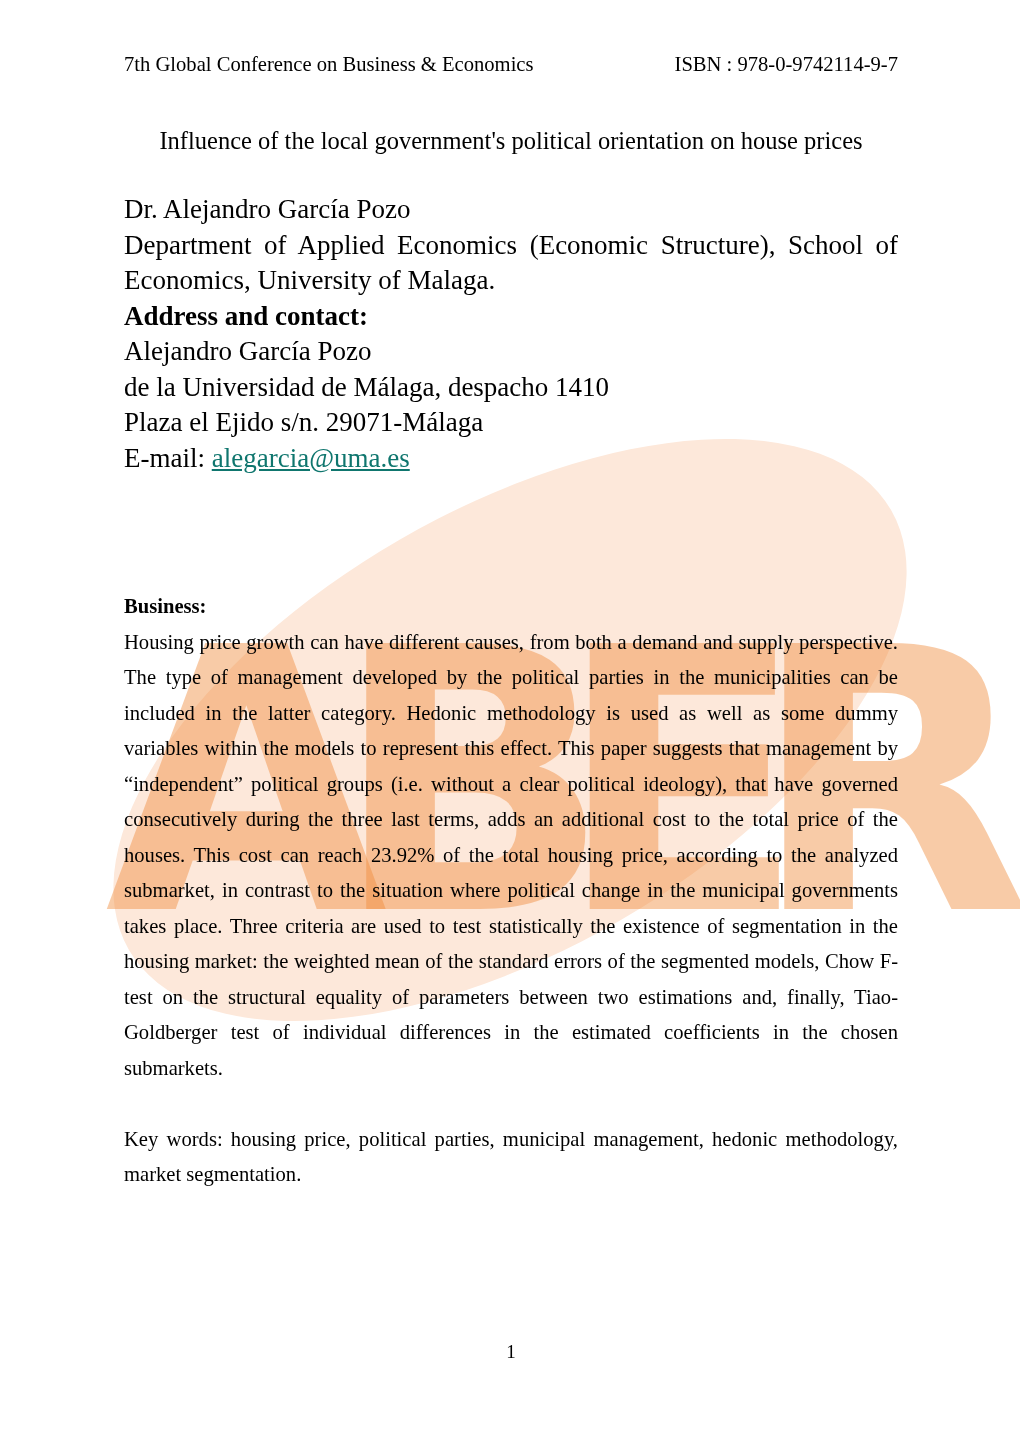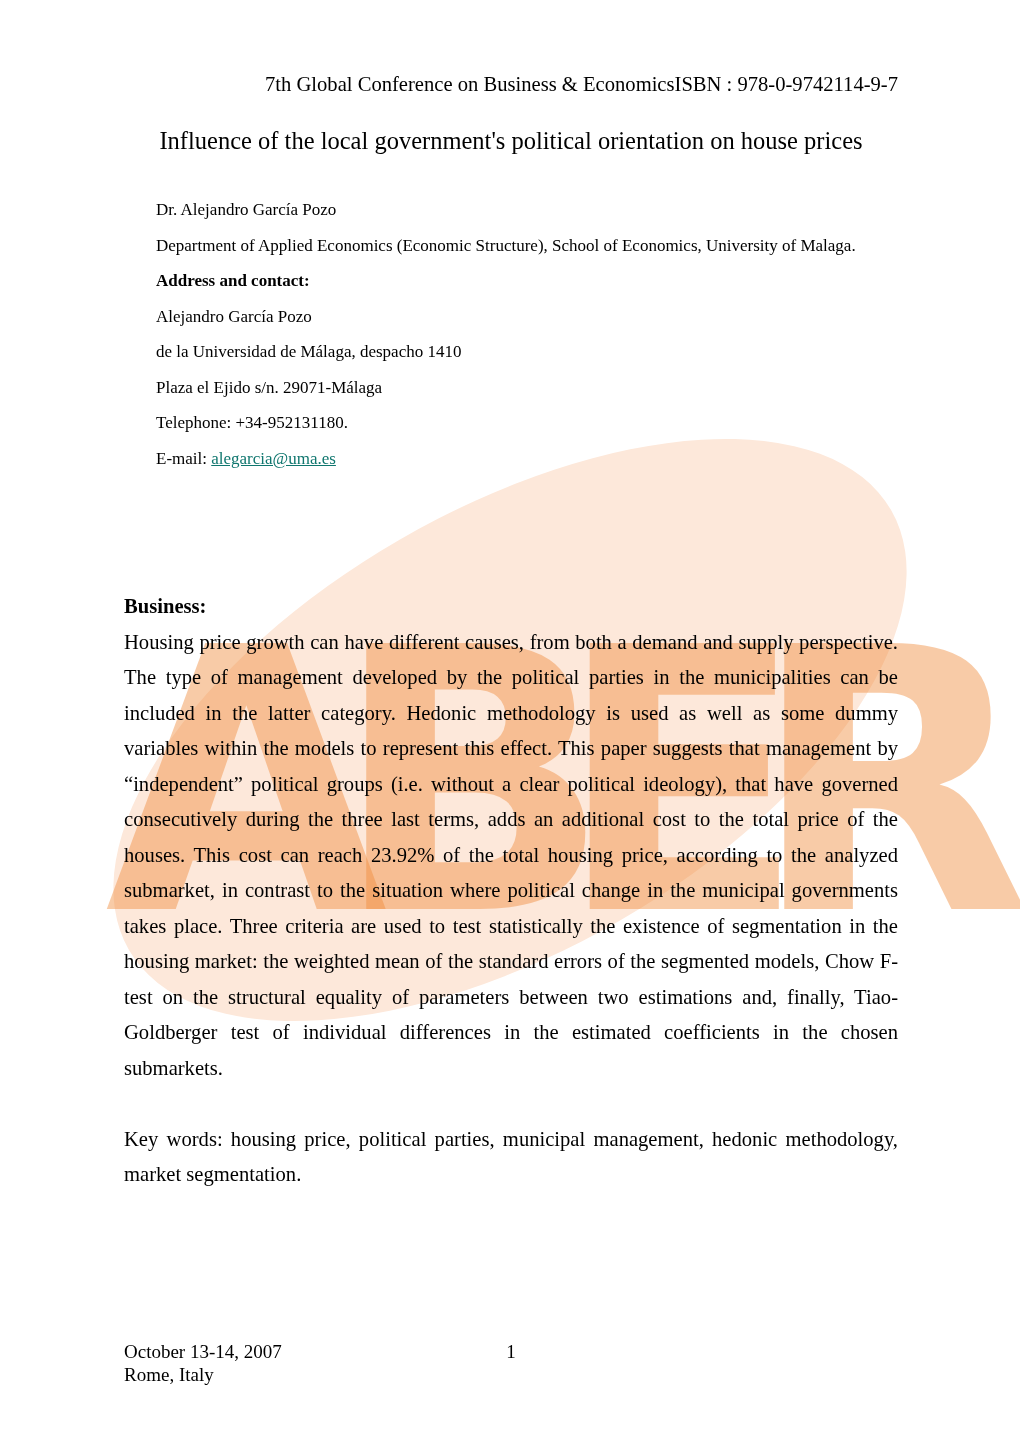--- a/index.html
+++ b/index.html
@@ -47,46 +47,45 @@
     white-space: nowrap;
   }
   
   .content {
     position: absolute;
     inset: 0;
     z-index: 1;
   }
   .doc-header {
     position: absolute;
-    top: 72px;
+    top: 52px;
     left: 124px;
     width: 774px;
     display: flex;
-    justify-content: flex-end;
+    justify-content: space-between;
     font-size: 20.6px;
     line-height: 24px;
   }
   .doc-title {
     position: absolute;
     top: 126px;
     left: 124px;
     width: 774px;
     text-align: center;
     font-weight: normal;
     font-size: 24.5px;
     line-height: 30px;
   }
   .author-block {
     position: absolute;
     top: 192px;
     left: 124px;
     width: 774px;
-    font-size: 17px;
+    font-size: 27px;
     line-height: 35.5px;
-    margin-left: 32px;
   }
   .abstract-block {
     position: absolute;
     top: 589px;
     left: 124px;
     width: 774px;
     font-size: 20.6px;
     line-height: 35.5px;
   }
   .justified { text-align: justify; }
@@ -132,30 +131,25 @@
 
   <div class="doc-title">Influence of the local government's political orientation on house prices</div>
 
   <div class="author-block">
     <p>Dr. Alejandro García Pozo</p>
     <p class="justified">Department of Applied Economics (Economic Structure), School of Economics, University of Malaga.</p>
     <p class="bold">Address and contact:</p>
     <p>Alejandro García Pozo</p>
     <p>de la Universidad de Málaga, despacho 1410</p>
     <p>Plaza el Ejido s/n. 29071-Málaga</p>
-    <p>Telephone: +34-952131180.</p>
     <p><span>E-mail: </span><a class="email-link" href="#">alegarcia@uma.es</a></p>
   </div>
 
   <div class="abstract-block">
     <p class="bold">Business:</p>
     <p class="justified">Housing price growth can have different causes, from both a demand and supply perspective. The type of management developed by the political parties in the municipalities can be included in the latter category. Hedonic methodology is used as well as some dummy variables within the models to represent this effect. This paper suggests that management by “independent” political groups (i.e. without a clear political ideology), that have governed consecutively during the three last terms, adds an additional cost to the total price of the houses. This cost can reach 23.92% of the total housing price, according to the analyzed submarket, in contrast to the situation where political change in the municipal governments takes place. Three criteria are used to test statistically the existence of segmentation in the housing market: the weighted mean of the standard errors of the segmented models, Chow F-test on the structural equality of parameters between two estimations and, finally, Tiao-Goldberger test of individual differences in the estimated coefficients in the chosen submarkets.</p>
     <div class="blank-line"></div>
     <p class="justified">Key words: housing price, political parties, municipal management, hedonic methodology, market segmentation.</p>
   </div>
 
-  <div class="doc-footer">
-    <p>October 13-14, 2007</p>
-    <p>Rome, Italy</p>
-  </div>
   <div class="footer-page-number">1</div>
 
 </div>
 
 </body></html>

